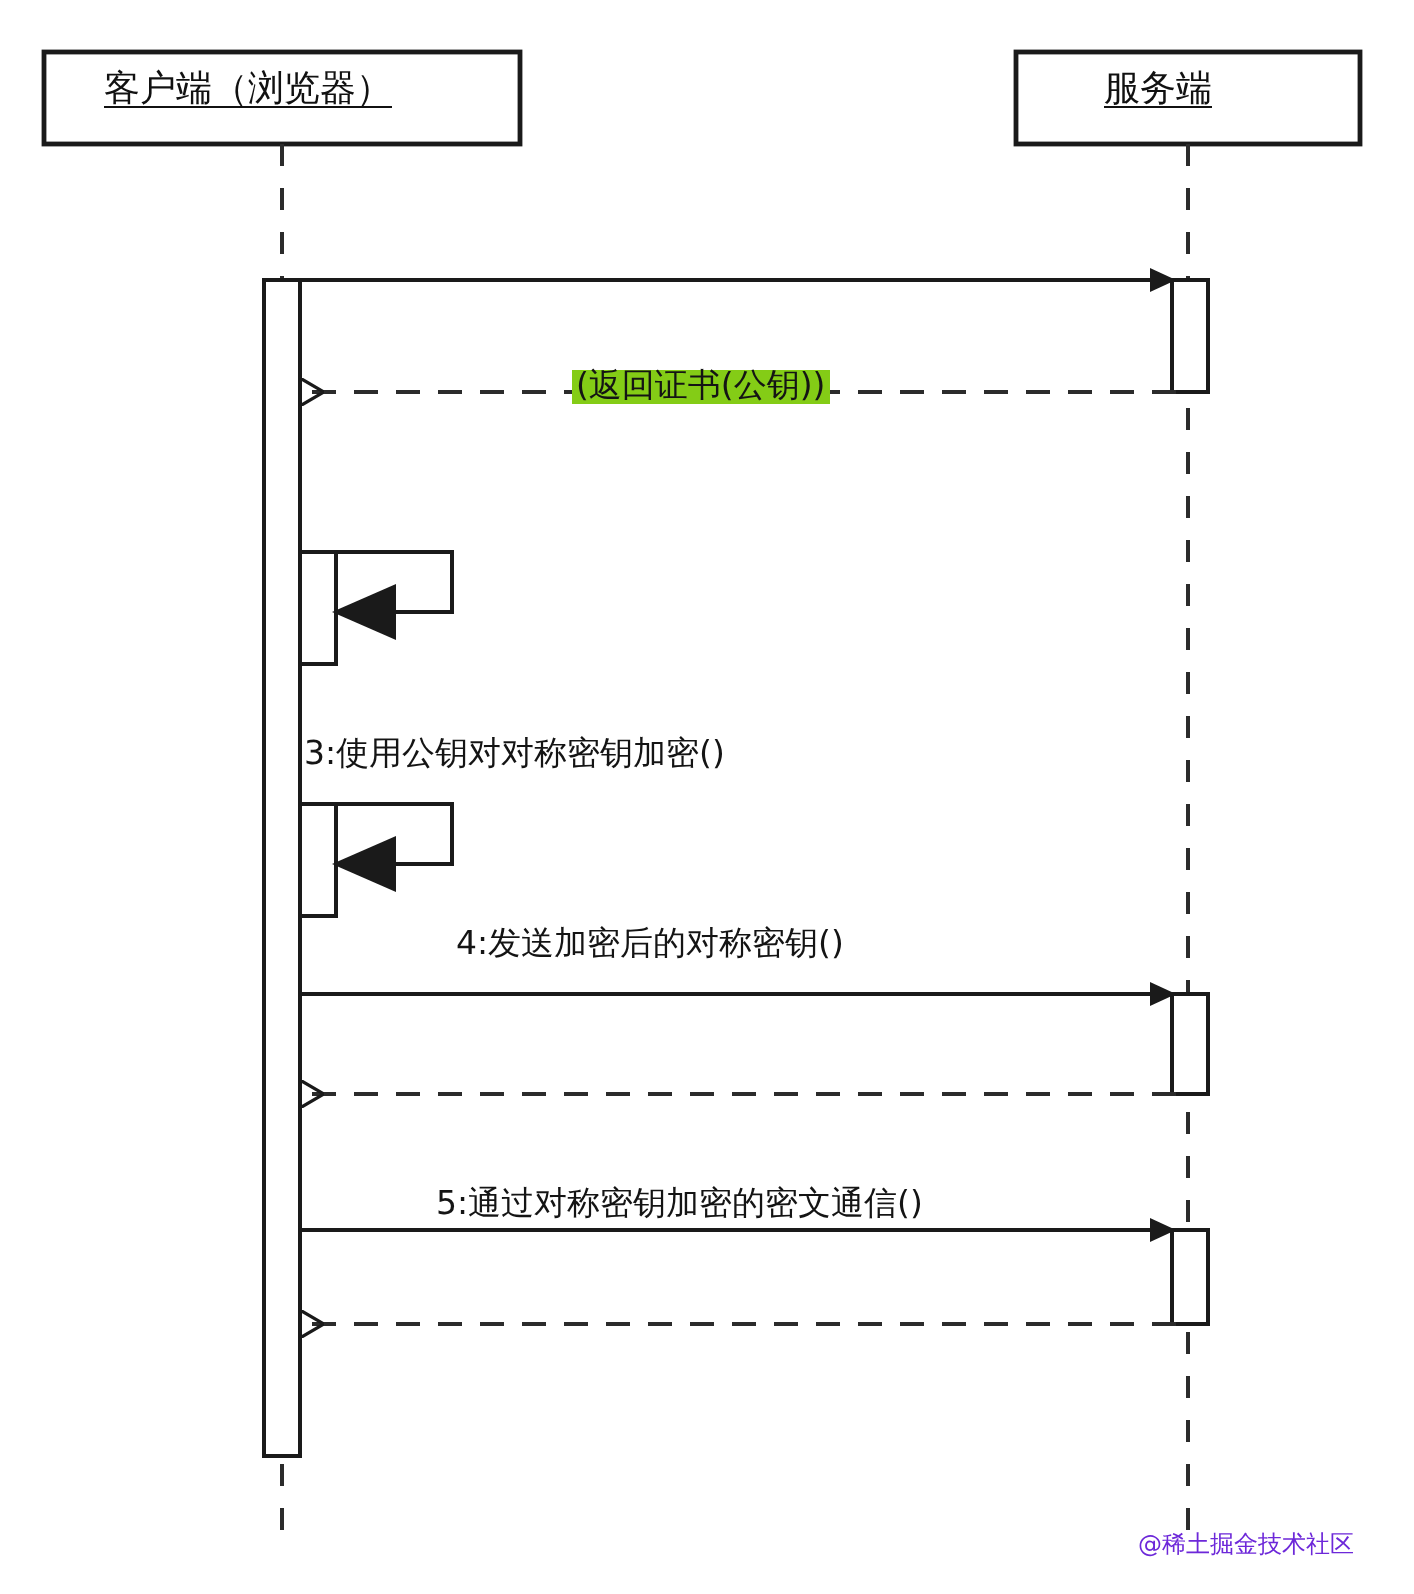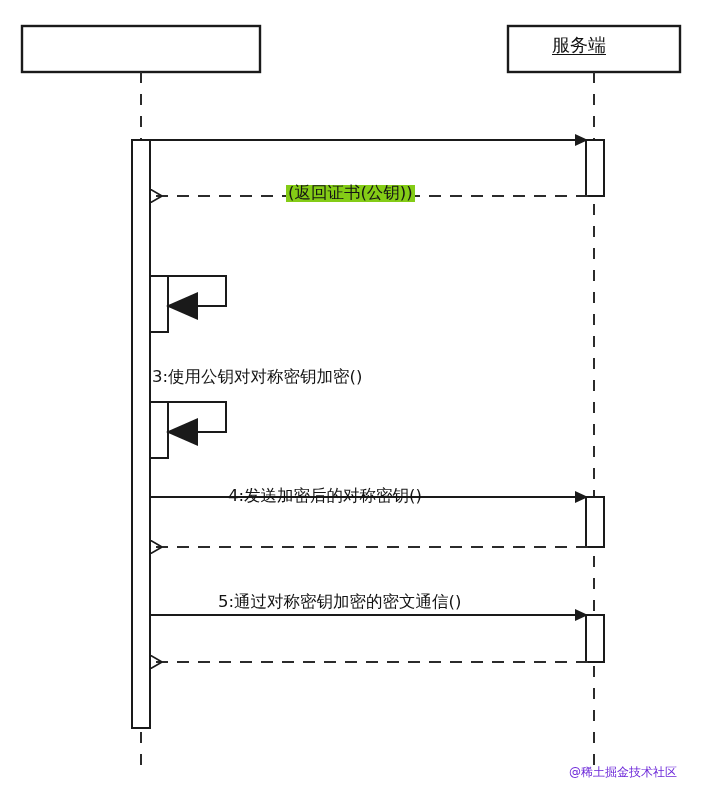--- a/index.html
+++ b/index.html
@@ -102,28 +102,29 @@
 
     <line x1="150" y1="497" x2="588" y2="497" stroke="#1a1a1a" stroke-width="2" marker-end="url(#filled-arrow)"></line>
 
     <line x1="588" y1="547" x2="150" y2="547" stroke="#2b2b2b" stroke-width="2" stroke-dasharray="12,9" marker-end="url(#open-arrow)"></line>
 
     <line x1="150" y1="615" x2="588" y2="615" stroke="#1a1a1a" stroke-width="2" marker-end="url(#filled-arrow)"></line>
 
     <line x1="588" y1="662" x2="150" y2="662" stroke="#2b2b2b" stroke-width="2" stroke-dasharray="12,9" marker-end="url(#open-arrow)"></line>
   </svg>
 
+  <div class="lbl actor-label" style="left:52px; top:36px;">客户端（浏览器）</div>
 
   <div class="lbl actor-label" style="left:552px; top:36px;text-decoration:underline;">服务端</div>
 
 
   <div class="lbl msg-label" style="left:286px; top:185px; background:#84cc16; padding:0 2px;">(返回证书(公钥))</div>
 
 
   <div class="lbl msg-label" style="left:152px; top:369px;text-align:right;">3:使用公钥对对称密钥加密()</div>
 
-  <div class="lbl msg-label" style="left:228px; top:488px;text-align:right;">4:发送加密后的对称密钥()</div>
+  <div class="lbl msg-label" style="left:228px; top:464px;text-align:right;">4:发送加密后的对称密钥()</div>
 
   <div class="lbl msg-label" style="left:218px; top:594px;">5:通过对称密钥加密的密文通信()</div>
 
   <div class="watermark" style="left:569px; top:764px;">@稀土掘金技术社区</div>
 
 </div>
 
 </body></html>

